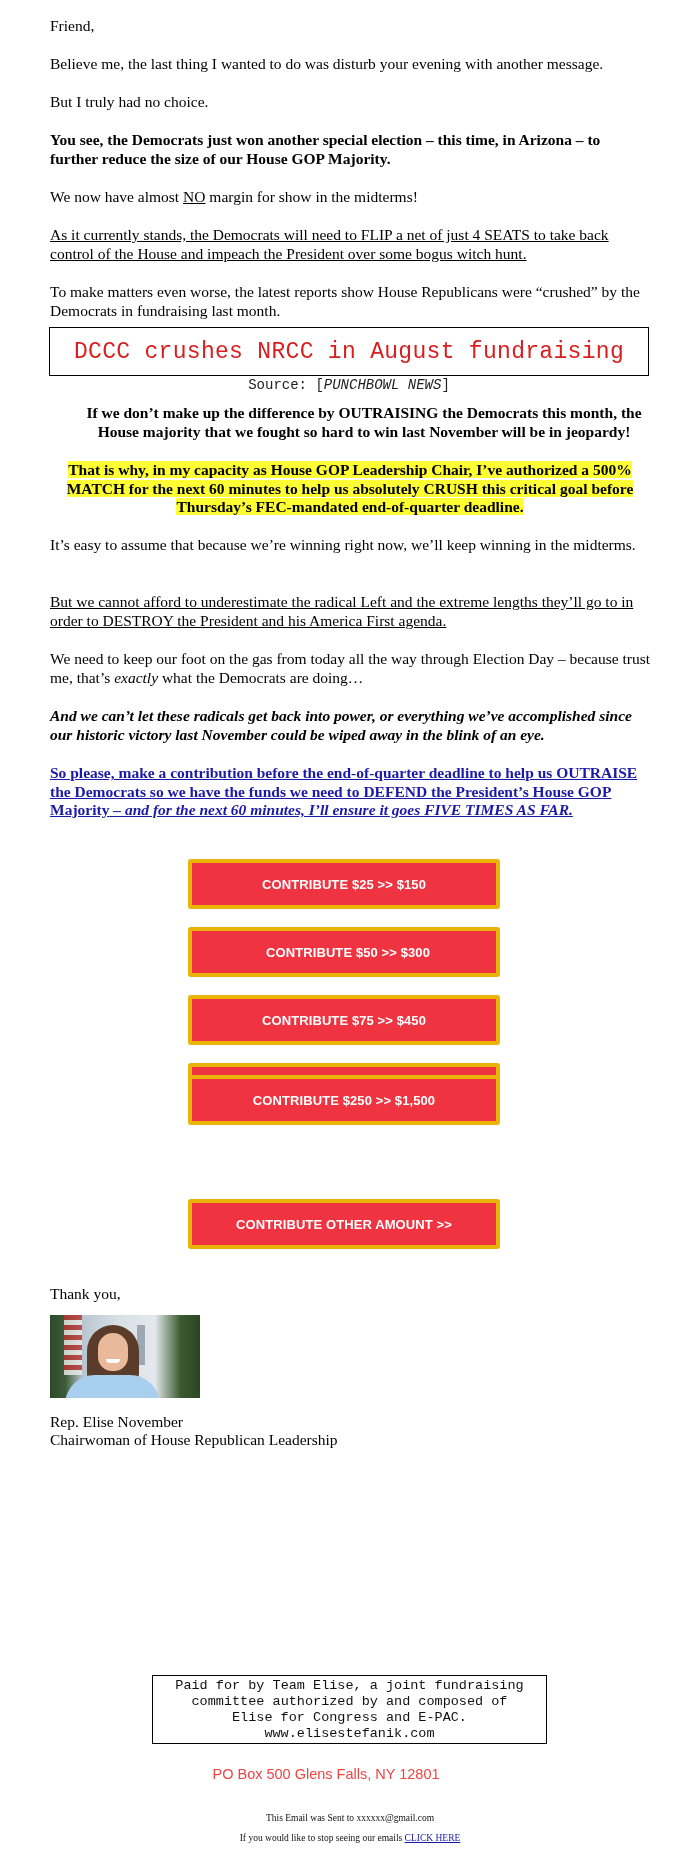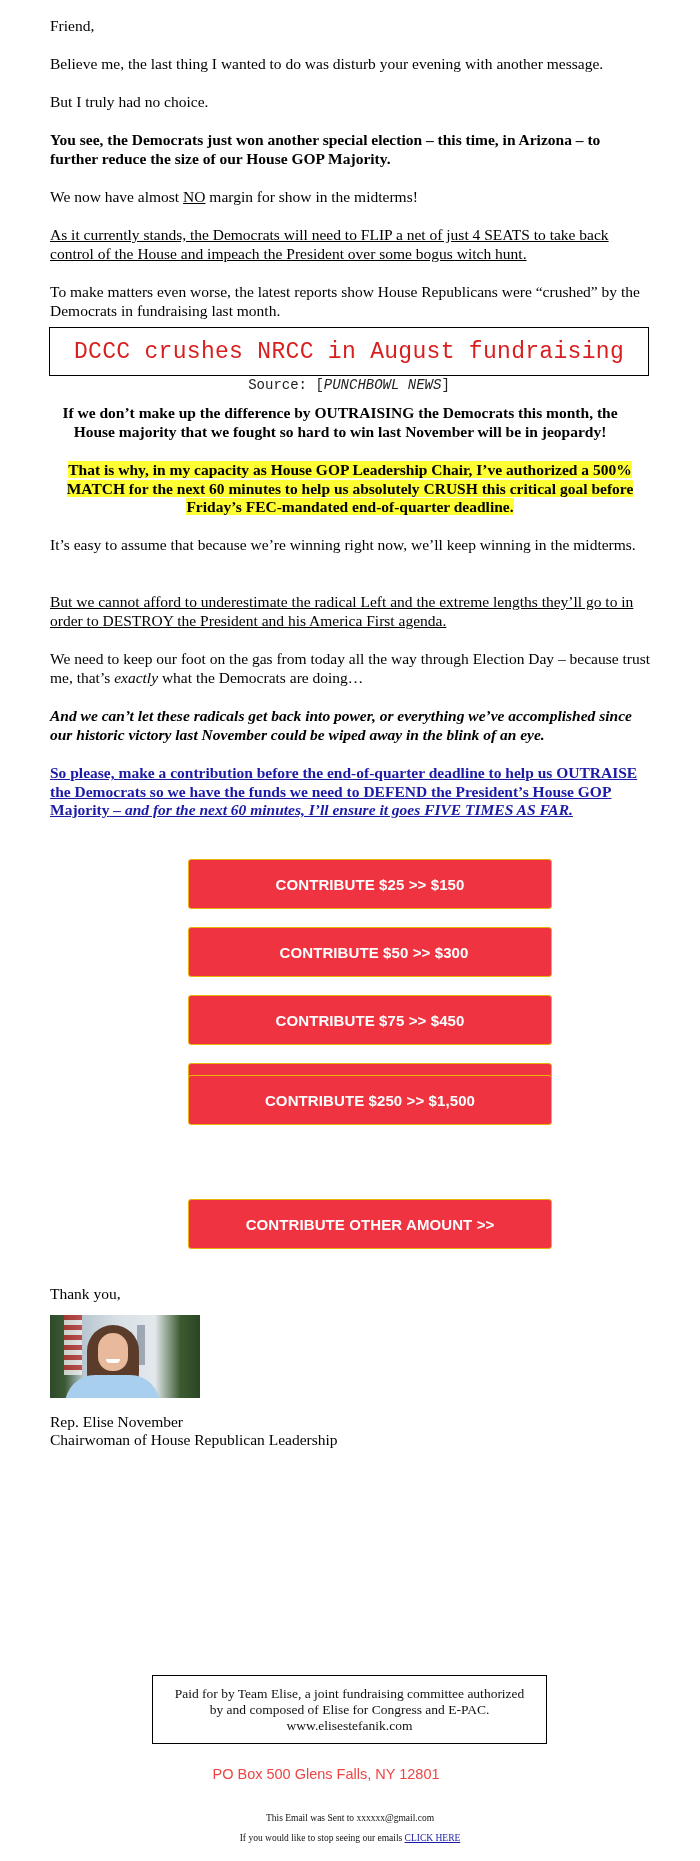--- a/index.html
+++ b/index.html
@@ -54,29 +54,29 @@
   .link-blue {
     color: #1a1aa6;
     text-decoration: underline;
     font-weight: bold;
     font-family: Liberation Serif, serif;
   }
 
   .btn {
     position: absolute;
     left: 188px;
-    width: 364px;
+    width: 312px;
     height: 50px;
     background: #ef3340;
-    border: 1px solid #eab308;
+    border: 4px solid #eab308;
     border-radius: 3px;
     color: #ffffff;
     font-family: "Liberation Sans", "DejaVu Sans", sans-serif;
     font-weight: bold;
-    font-size: 15px;
+    font-size: 13px;
     display: flex;
     align-items: center;
     justify-content: center;
     cursor: pointer;
     letter-spacing: 0.1px;
   }
 
   .photo {
     position: absolute;
     left: 50px;
@@ -112,21 +112,21 @@
     background: #a9cfee; border-radius: 30px 30px 0 0;
   }
 
   .disclaimer {
     position: absolute;
     left: 152px;
     top: 1675px;
     width: 395px;
     height: 69px;
     border: 1.5px solid #000;
-    font-family: Liberation Serif, serif;
+    font-family: Liberation Mono, monospace;
     font-size: 13.5px;
     line-height: 16px;
     text-align: center;
     display: flex;
     align-items: center;
     justify-content: center;
     padding: 0 16px;
     color: #111;
   }
   .address {
@@ -167,24 +167,24 @@
 
 <p class="p" style="position:absolute;left:50px;top:283px;width:610px;">To make matters even worse, the latest reports show House Republicans were “crushed” by the Democrats in fundraising last month.</p>
 
 <div class="headline-box">
   <span class="headline">DCCC crushes NRCC in August fundraising</span>
 </div>
 <div class="source">
   <span>Source: [</span><span class="i">PUNCHBOWL NEWS</span><span>]</span>
 </div>
 
-<p class="p b center" style="position:absolute;left:40px;top:404px;width:600px;">If we don’t make up the difference by OUTRAISING the Democrats this month, the House majority that we fought so hard to win last November will be in jeopardy!</p>
+<p class="p b center" style="position:absolute;left:64px;top:404px;width:600px;">If we don’t make up the difference by OUTRAISING the Democrats this month, the House majority that we fought so hard to win last November will be in jeopardy!</p>
 
 <p class="p b center" style="position:absolute;left:50px;top:461px;width:600px;">
-  <span class="hl">That is why, in my capacity as House GOP Leadership Chair, I’ve authorized a 500% MATCH for the next 60 minutes to help us absolutely CRUSH this critical goal before Friday’s FEC-mandated end-of-quarter deadline.</span>
+  <span class="hl">That is why, in my capacity as House GOP Leadership Chair, I’ve authorized a 500% MATCH for the next 60 minutes to help us absolutely CRUSH this critical goal before Thursday’s FEC-mandated end-of-quarter deadline.</span>
 </p>
 
 <p class="p" style="position:absolute;left:50px;top:536px;width:600px;">It’s easy to assume that because we’re winning right now, we’ll keep winning in the midterms.</p>
 
 <p class="p u" style="position:absolute;left:50px;top:593px;width:610px;">But we cannot afford to underestimate the radical Left and the extreme lengths they’ll go to in order to DESTROY the President and his America First agenda.</p>
 
 <p class="p" style="position:absolute;left:50px;top:650px;width:610px;">
   <span>We need to keep our foot on the gas from today all the way through Election Day – because trust me, that’s </span><span class="i">exactly</span><span> what the Democrats are doing…</span>
 </p>
 

